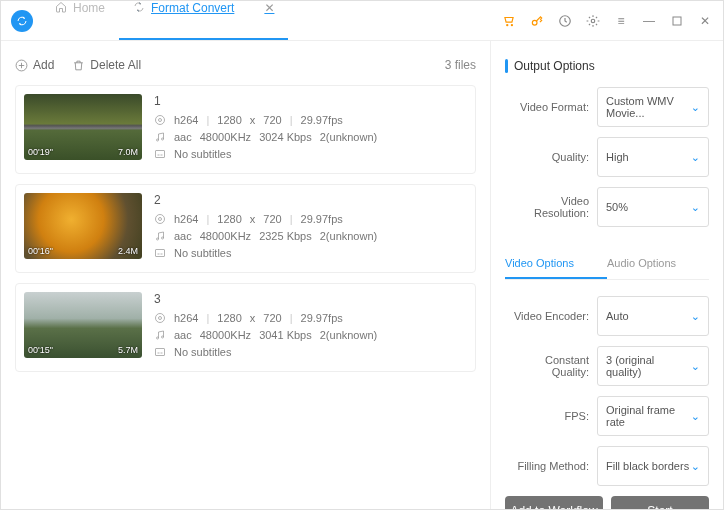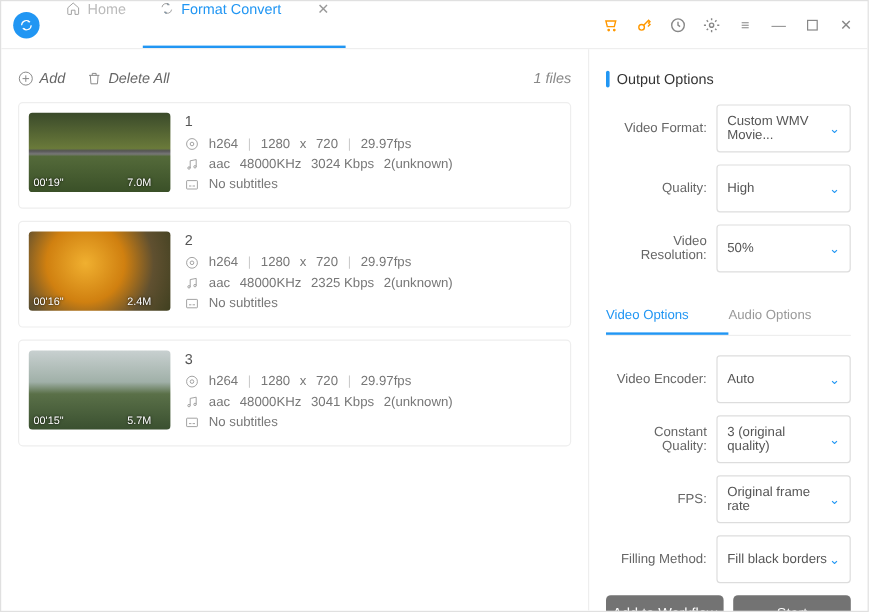--- a/index.html
+++ b/index.html
@@ -3,42 +3,42 @@
 <meta charset="utf-8">
 <style>
 * { box-sizing: border-box; margin: 0; padding: 0; }
 body { font-family: -apple-system, 'Segoe UI', Arial, sans-serif; font-size: 12px; color: #333; background: #fff; width: 724px; height: 510px; overflow: hidden; border: 1px solid #e0e0e0; }
 
 .titlebar { display: flex; align-items: center; height: 40px; border-bottom: 1px solid #eee; padding: 0 10px; }
 .logo { width: 22px; height: 22px; border-radius: 50%; background: #2196F3; display: flex; align-items: center; justify-content: center; margin-right: 8px; }
 .logo svg { width: 12px; height: 12px; fill: #fff; }
 .tab { display: flex; align-items: flex-start; padding: 0 14px; height: 100%; color: #999; gap: 6px; }
 .tab-home { color: #bbb; }
-.tab-active { border-bottom: 2px solid #2196F3; color: #2196F3; }
+.tab-active { border-bottom: 2px solid #2196F3; color: #2196F3; text-decoration: underline; }
 .tab .close { margin-left: 24px; color: #999; cursor: pointer; }
 .spacer { flex: 1; }
 .win-icons { display: flex; gap: 12px; align-items: center; color: #888; }
 .win-icons span { display: inline-flex; align-items: center; justify-content: center; width: 16px; height: 16px; }
 .cart { color: #ff9800; }
 .key { color: #ff9800; }
 
 .main { display: flex; height: calc(100% - 40px); }
 .left { flex: 1; padding: 10px 14px; display: flex; flex-direction: column; border-right: 1px solid #eee; }
 .right { width: 232px; padding: 18px 14px 12px 14px; display: flex; flex-direction: column; }
 
-.toolbar { display: flex; align-items: center; height: 28px; color: #666; font-style: italic; }
+.toolbar { display: flex; align-items: center; height: 28px; color: #666; }
 .tool-btn { display: flex; align-items: center; gap: 5px; margin-right: 18px; cursor: pointer; }
 .tool-btn svg { width: 13px; height: 13px; fill: none; stroke: #888; stroke-width: 1.5; }
 .file-count { margin-left: auto; color: #888; }
 
 .file-list { margin-top: 6px; display: flex; flex-direction: column; gap: 10px; }
 .file-card { border: 1px solid #eee; border-radius: 4px; padding: 8px; display: flex; gap: 12px; }
 .thumb { width: 118px; height: 66px; border-radius: 3px; position: relative; overflow: hidden; }
 .thumb .dur { position: absolute; bottom: 3px; left: 4px; font-size: 9px; color: #fff; text-shadow: 0 0 2px #000; }
-.thumb .size { position: absolute; bottom: 3px; right: 16px; font-size: 9px; color: #fff; text-shadow: 0 0 2px #000; }
+.thumb .size { position: absolute; bottom: 3px; right: 4px; font-size: 9px; color: #fff; text-shadow: 0 0 2px #000; }
 .fi { color: #777; }
 .fi-title { color: #555; font-weight: 500; margin-bottom: 6px; }
 .fi-row { display: flex; align-items: center; gap: 8px; font-size: 11px; margin-bottom: 5px; }
 .fi-row .sep { color: #ccc; }
 .icn { width: 12px; height: 12px; display: inline-flex; }
 .icn svg { width: 12px; height: 12px; fill: none; stroke: #999; stroke-width: 1.5; }
 
 .section-title { display: flex; align-items: center; gap: 6px; color: #333; font-weight: 500; margin-bottom: 14px; }
 .section-bar { width: 3px; height: 14px; background: #2196F3; border-radius: 2px; }
 
@@ -133,21 +133,21 @@
             <path d="M12 7v10M7 12h10"></path>
           </svg>
         <span>Add</span>
       </div>
       <div class="tool-btn">
         <svg viewBox="0 0 24 24">
             <path d="M4 7h16M9 7V4h6v3M6 7l1 13h10l1-13"></path>
           </svg>
         <span>Delete All</span>
       </div>
-      <div class="file-count">1 files</div>
+      <div class="file-count">3 files</div>
     </div>
 
     <div class="file-list">
 
       <div class="file-card">
         <div class="thumb thumb1">
           <span class="dur">00'19"</span>
           <span class="size">7.0M</span>
         </div>
         <div class="fi">

